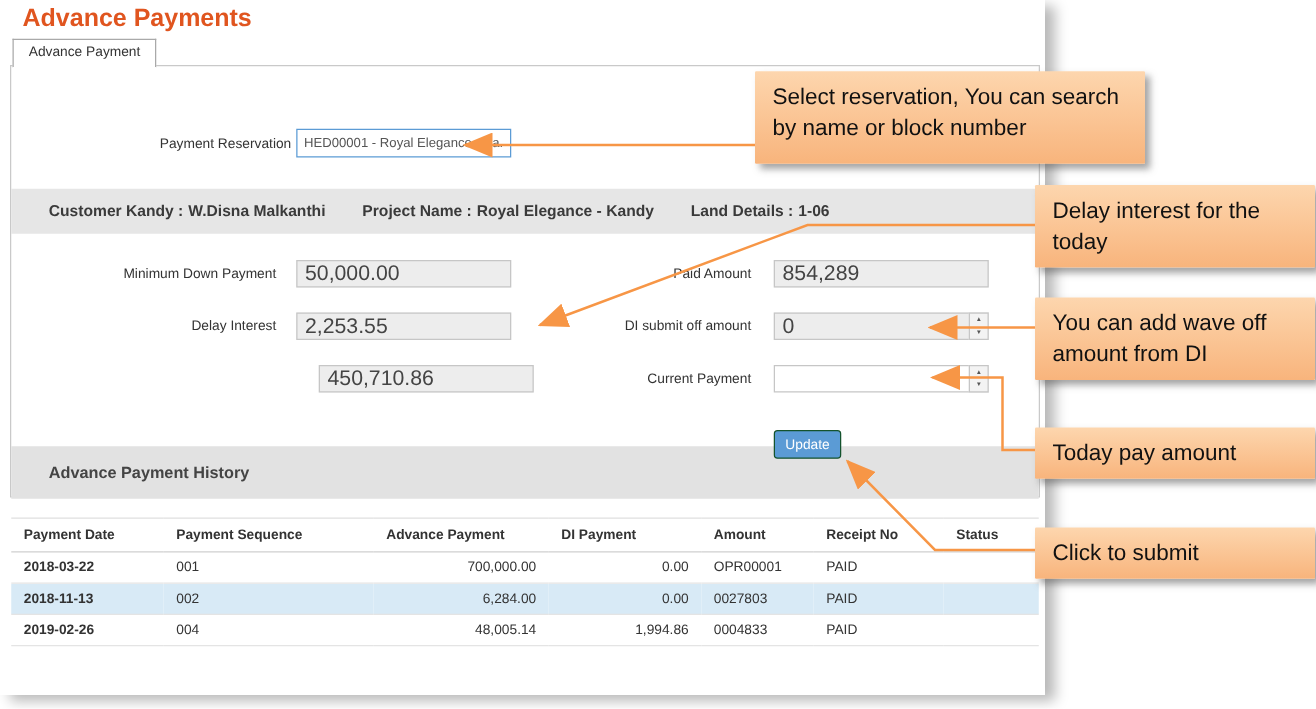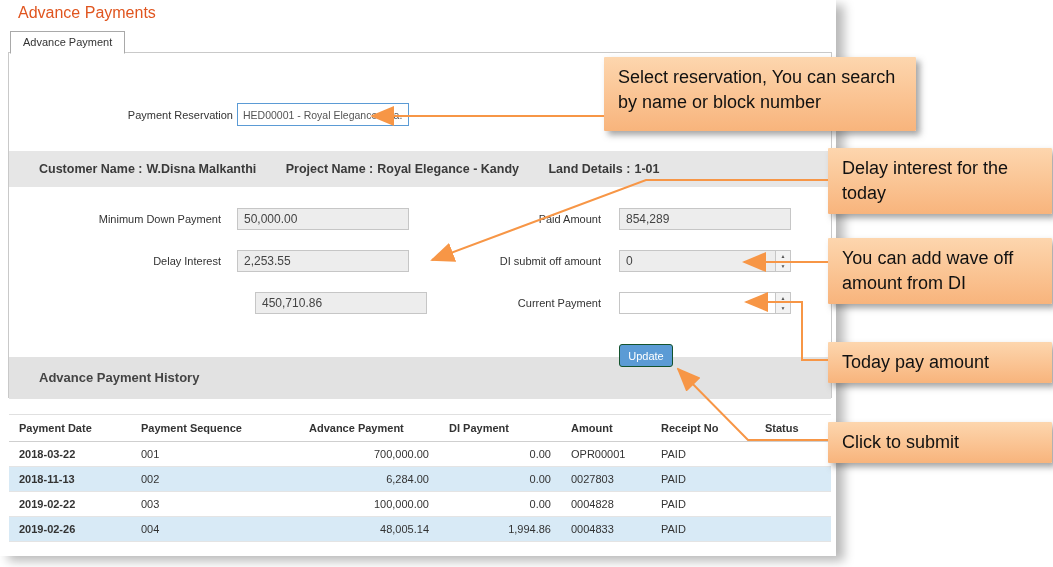--- a/index.html
+++ b/index.html
@@ -11,21 +11,21 @@
   .stage { position:absolute; inset:0; }
 
   
   .app-window {
     position:absolute; left:0; top:0; width:836px; height:556px;
     background:#fff;
     box-shadow: 8px 5px 10px rgba(0,0,0,0.28);
   }
   .page-title {
     position:absolute; left:18px; top:4px;
-    font-size:16px; font-weight:normal; color:#e0551f;
+    font-size:20px; font-weight:bold; color:#e0551f;
   }
   .tab {
     position:absolute; left:10px; top:31px; z-index:3;
     padding:4px 12px 5px 12px; font-size:11px; color:#333;
     background:#fff; border:1px solid #a9a9a9; border-bottom:1px solid #fff;
   }
   .panel {
     position:absolute; left:8px; top:52px; width:824px; height:346px;
     background:#fff; border:1px solid #c9c9c9; z-index:1;
   }
@@ -50,21 +50,21 @@
   .customer-bar .cb-item { margin-right:26px; }
   .customer-bar .cb-val { margin-left:4px; }
 
   
   .f-label {
     position:absolute; font-size:11px; color:#333; text-align:right; width:212px;
   }
   .f-input {
     position:absolute; width:172px; height:22px;
     border:1px solid #c6c6c6; background:#ededed;
-    font-size:12px; color:#444; padding:2px 6px;
+    font-size:17px; color:#444; padding:2px 6px;
     font-family:"Liberation Sans",sans-serif;
   }
   .f-input.white { background:#fff; }
   .spinner {
     position:absolute; width:16px; height:22px; z-index:4;
     border:1px solid #c6c6c6; border-left:1px solid #c6c6c6;
     background:#f3f3f3; text-align:center; cursor:pointer;
   }
   .spinner span { display:block; font-size:5px; line-height:10px; color:#555; }
 
@@ -127,23 +127,23 @@
     <div class="page-title">Advance Payments</div>
 
     <div class="tab">Advance Payment</div>
 
     <div class="panel">
 
       <label class="sel-label">Payment Reservation</label>
       <input class="sel-input" type="text" value="HED00001 - Royal Elegance - Ka..." style="">
 
       <div class="customer-bar">
-        <span class="cb-item"><span>Customer Name :</span><span class="cb-val">W.Disna Malkanthi</span></span>
+        <span class="cb-item"><span>Customer Kandy :</span><span class="cb-val">W.Disna Malkanthi</span></span>
         <span class="cb-item"><span>Project Name :</span><span class="cb-val">Royal Elegance - Kandy</span></span>
-        <span class="cb-item"><span>Land Details :</span><span class="cb-val">1-01</span></span>
+        <span class="cb-item"><span>Land Details :</span><span class="cb-val">1-06</span></span>
       </div>
 
       <label class="f-label" style="left:0;top:160px;">Minimum Down Payment</label>
       <input class="f-input" style="left: 228px; top: 155px;" readonly="" value="50,000.00">
       <label class="f-label" style="left:380px;top:160px;">Paid Amount</label>
       <input class="f-input" style="left: 610px; top: 155px;" readonly="" value="854,289">
 
       <label class="f-label" style="left:0;top:202px;">Delay Interest</label>
       <input class="f-input" style="left: 228px; top: 197px;" readonly="" value="2,253.55">
       <label class="f-label" style="left:380px;top:202px;">DI submit off amount</label>
@@ -198,29 +198,20 @@
           <td>OPR00001</td>
           <td>PAID</td>
           <td></td>
         </tr>
         <tr>
           <td class="c-date">2018-11-13</td>
           <td>002</td>
           <td class="num">6,284.00</td>
           <td class="num">0.00</td>
           <td>0027803</td>
-          <td>PAID</td>
-          <td></td>
-        </tr>
-        <tr>
-          <td class="c-date">2019-02-22</td>
-          <td>003</td>
-          <td class="num">100,000.00</td>
-          <td class="num">0.00</td>
-          <td>0004828</td>
           <td>PAID</td>
           <td></td>
         </tr>
         <tr>
           <td class="c-date">2019-02-26</td>
           <td>004</td>
           <td class="num">48,005.14</td>
           <td class="num">1,994.86</td>
           <td>0004833</td>
           <td>PAID</td>

